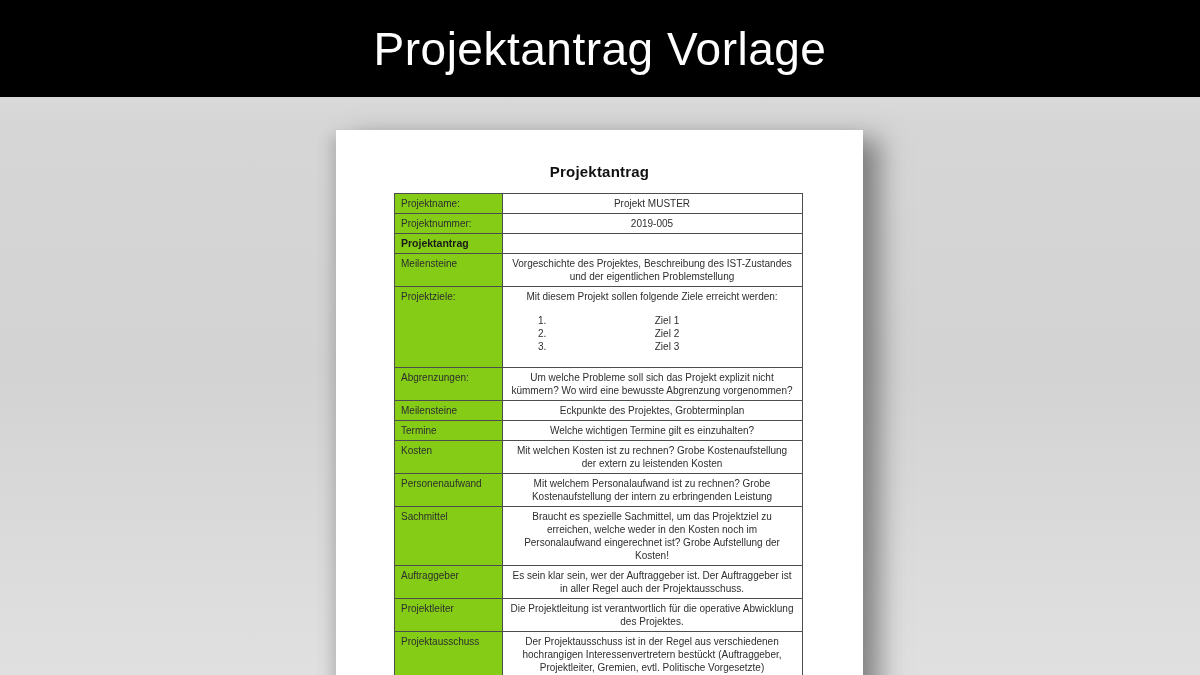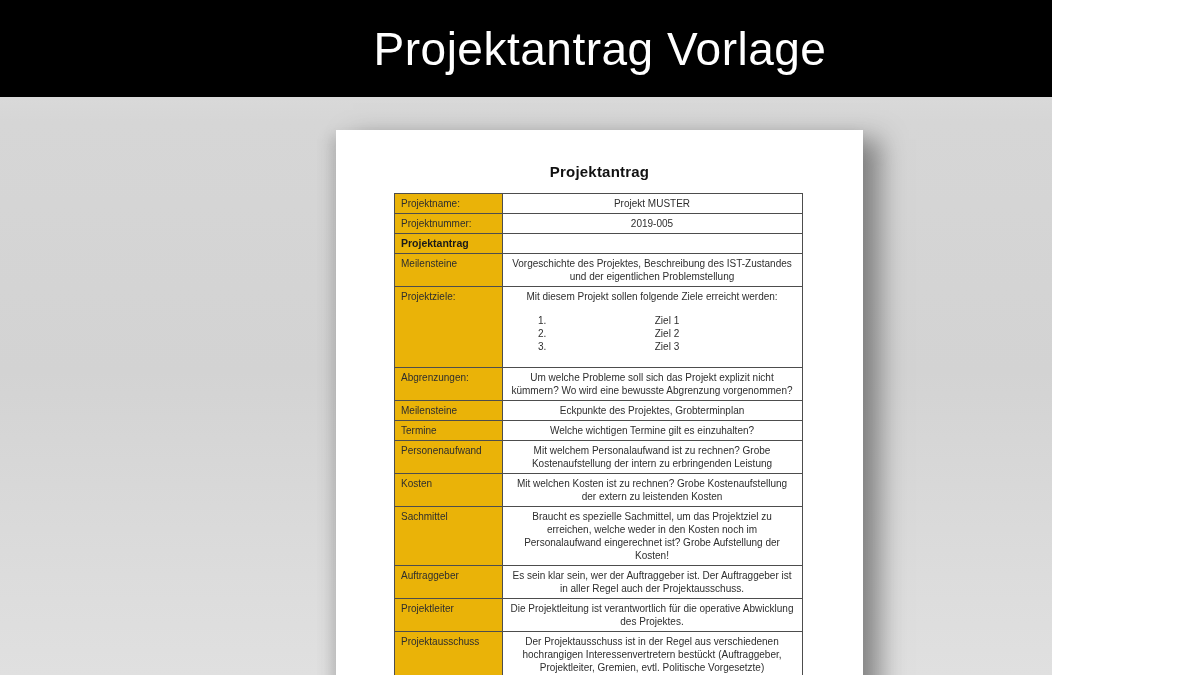--- a/index.html
+++ b/index.html
@@ -1,21 +1,21 @@
 <!DOCTYPE html>
 <html><head>
 <meta charset="utf-8">
 <style>
   * { margin: 0; padding: 0; box-sizing: border-box; }
   html, body { width: 1200px; height: 675px; }
   body { font-family: "Liberation Sans", "DejaVu Sans", sans-serif; }
 
   .stage {
     position: relative;
-    width: 1052px;
+    width: 1200px;
     height: 675px;
     overflow: hidden;
     background: linear-gradient(180deg, #e6e6e6 0%, #d6d6d6 18%, #d3d3d3 55%, #dcdcdc 85%, #e0e0e0 100%);
   }
 
   .header-bar {
     position: absolute;
     top: 0; left: 0;
     width: 1200px;
     height: 97px;
@@ -59,21 +59,21 @@
     font-size: 10px;
     line-height: 13px;
     color: #2e2e2e;
   }
   .pa-table td {
     border: 1px solid #4d4d4d;
     vertical-align: top;
   }
   .pa-table .label-cell {
     width: 108px;
-    background: #eab308;
+    background: #84cc16;
     padding: 3px 4px 3px 6px;
   }
   .pa-table .content-cell {
     width: 300px;
     background: #ffffff;
     padding: 3px 8px 3px 7px;
     text-align: center;
   }
   .pa-table tr.section-row .label-cell {
     font-weight: 700;
@@ -149,29 +149,29 @@
               <div>Eckpunkte des Projektes, Grobterminplan</div>
             </td>
           </tr>
           <tr>
             <td class="label-cell">Termine</td>
             <td class="content-cell">
               <div>Welche wichtigen Termine gilt es einzuhalten?</div>
             </td>
           </tr>
           <tr>
+            <td class="label-cell">Kosten</td>
+            <td class="content-cell">
+              <div>Mit welchen Kosten ist zu rechnen? Grobe Kostenaufstellung der extern zu leistenden Kosten</div>
+            </td>
+          </tr>
+          <tr>
             <td class="label-cell">Personenaufwand</td>
             <td class="content-cell">
               <div>Mit welchem Personalaufwand ist zu rechnen? Grobe Kostenaufstellung der intern zu erbringenden Leistung</div>
-            </td>
-          </tr>
-          <tr>
-            <td class="label-cell">Kosten</td>
-            <td class="content-cell">
-              <div>Mit welchen Kosten ist zu rechnen? Grobe Kostenaufstellung der extern zu leistenden Kosten</div>
             </td>
           </tr>
           <tr>
             <td class="label-cell">Sachmittel</td>
             <td class="content-cell">
               <div>Braucht es spezielle Sachmittel, um das Projektziel zu erreichen, welche weder in den Kosten noch im Personalaufwand eingerechnet ist? Grobe Aufstellung der Kosten!</div>
             </td>
           </tr>
           <tr>
             <td class="label-cell">Auftraggeber</td>

